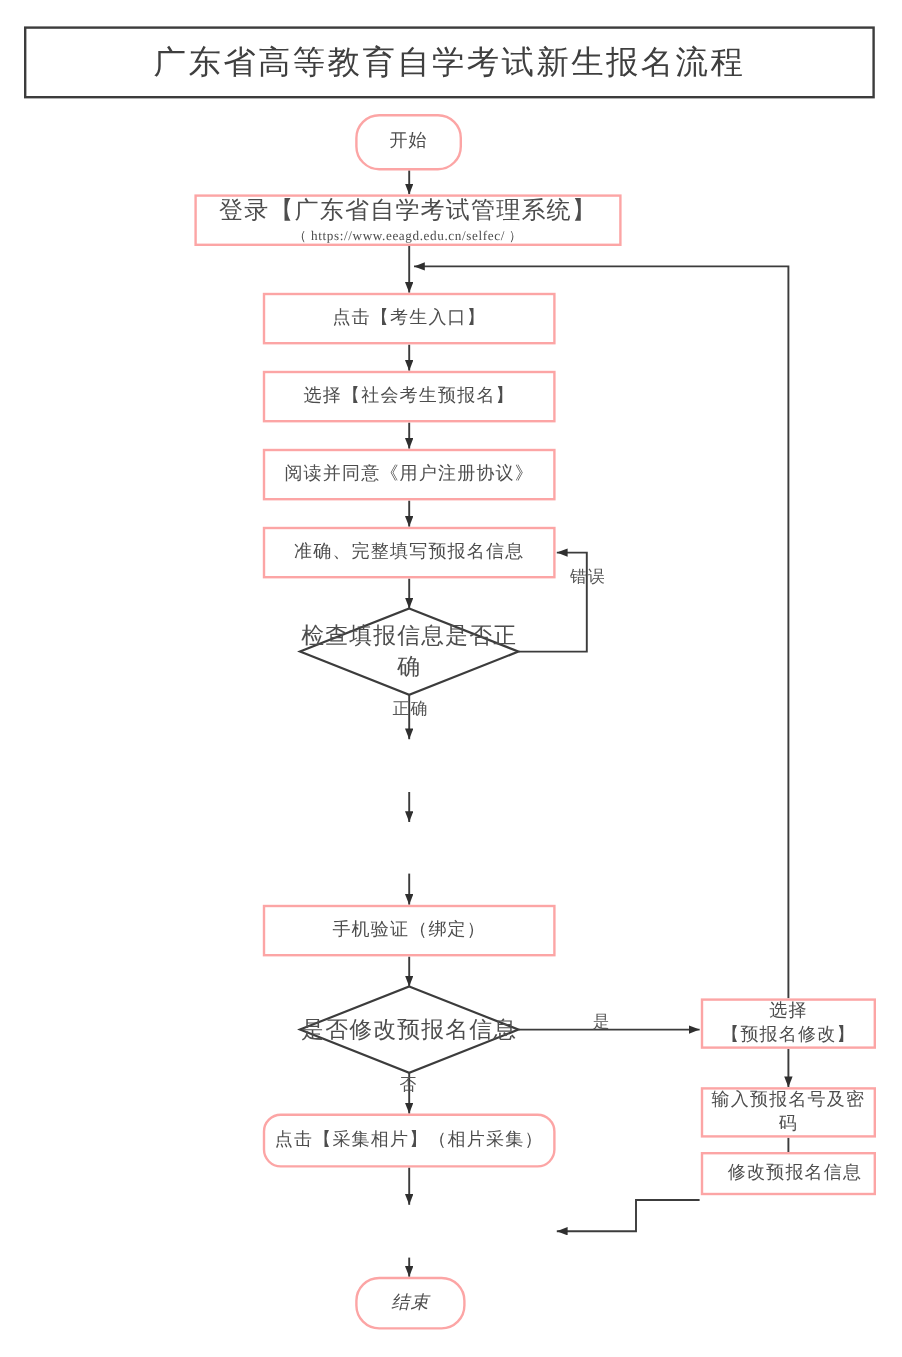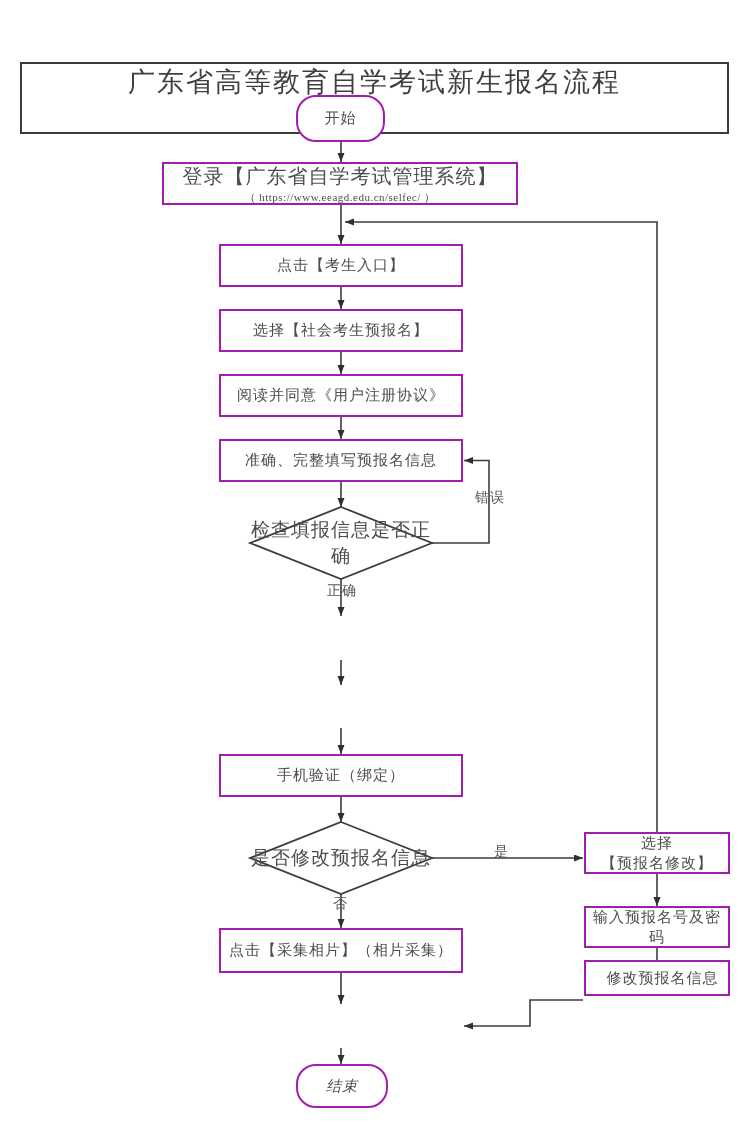--- a/index.html
+++ b/index.html
@@ -2,30 +2,30 @@
 <html><head>
 <meta charset="utf-8">
 <style>
   html,body { margin:0; padding:0; background:#ffffff; }
   .stage {
     position:relative; width:752px; height:1131px; background:#ffffff;
     font-family:"Liberation Serif","DejaVu Serif",serif; overflow:hidden;
   }
   svg.edges { position:absolute; left:0; top:0; width:752px; height:1131px; z-index:1; }
   .node {
-    position:absolute; box-sizing:border-box; border:2px solid #a21caf; background:#ffffff;
+    position:absolute; box-sizing:border-box; border:2px solid #fca5a5; background:#ffffff;
     display:flex; flex-direction:column; align-items:center; justify-content:center;
     text-align:center; color:#4d4d4d; font-size:15px; letter-spacing:1px; line-height:1.35;
     z-index:2;
   }
   .oval { border-radius:20px; }
   .title-box {
-    position:absolute; left:20px; top:22px; width:709px; height:72px; box-sizing:border-box;
-    border:2px solid #3c3c3c; display:flex; justify-content:center;
-    color:#3f3f3f; font-size:27px; letter-spacing:2px; z-index:2;margin-top:40px;
+    position:absolute; left:20px; top:22px; width:709px; height:60px; box-sizing:border-box;
+    border:2px solid #3c3c3c; display:flex; align-items:center; justify-content:center;
+    color:#3f3f3f; font-size:27px; letter-spacing:2px; z-index:2;
   }
   .dlabel {
     position:absolute; z-index:3; color:#4d4d4d; font-size:19px; letter-spacing:1px;
     display:flex; align-items:center; justify-content:center; text-align:center;
   }
   .elabel { position:absolute; z-index:3; color:#565656; font-size:14px; letter-spacing:1px; white-space:nowrap; }
   .url-line {
     font-family:Liberation Serif, serif;
     font-size:11px; letter-spacing:0.5px; color:#4d4d4d;
   }
@@ -98,39 +98,39 @@
   <div class="node" style="left:219px; top:439px; width:244px; height:43px;">
     <span>准确、完整填写预报名信息</span>
   </div>
 
 
 
   <div class="node" style="left:219px; top:754px; width:244px; height:43px;">
     <span>手机验证（绑定）</span>
   </div>
 
-  <div class="node" style="left:219px; top:928px; width:244px; height:45px;">
+  <div class="node" style="left:219px; top:928px; width:244px; height:45px;border-radius:15px;">
     <span>点击【采集相片】（相片采集）</span>
   </div>
 
 
   <div class="dlabel" style="left:250px; top:507px; width:182px; height:72px;">检查填报信息是否正确</div>
   <div class="dlabel" style="left:250px; top:822px; width:182px; height:72px;">是否修改预报名信息</div>
 
   <div class="node" style="left:584px; top:832px; width:146px; height:42px;">
     <span>选择</span>
     <span>【预报名修改】</span>
   </div>
 
   <div class="node" style="left:584px; top:906px; width:146px; height:42px;">
     <span>输入预报名号及密码</span>
   </div>
 
   <div class="node" style="left:584px; top:960px; width:146px; height:36px;padding-left:11px;">
     <span>修改预报名信息</span>
   </div>
 
-  <span class="elabel" style="left:475px; top:472px;margin-top:17px;">错误</span>
+  <span class="elabel" style="left:475px; top:472px;">错误</span>
   <span class="elabel" style="left:327px; top:582px;">正确</span>
   <span class="elabel" style="left:494px; top:843px;">是</span>
   <span class="elabel" style="left:333px; top:895px;">否</span>
 
 </div>
 
 </body></html>

